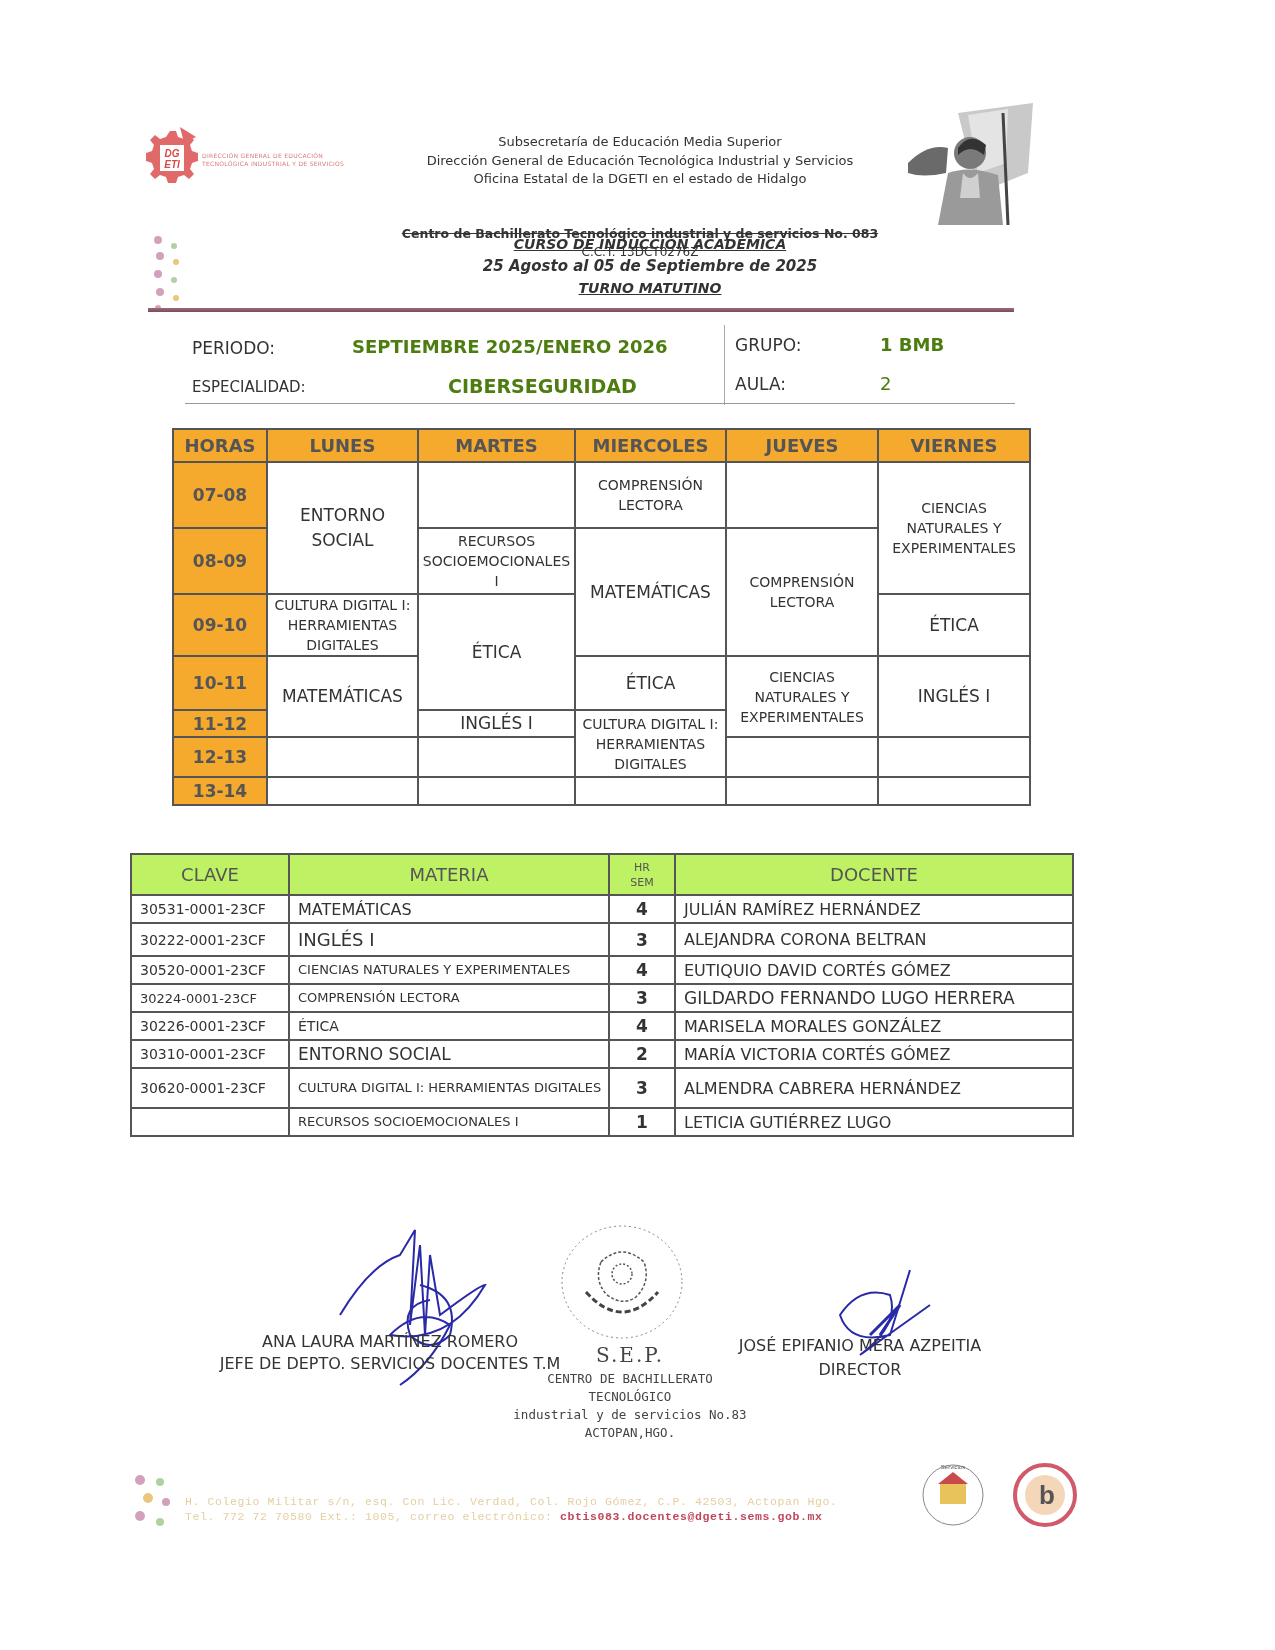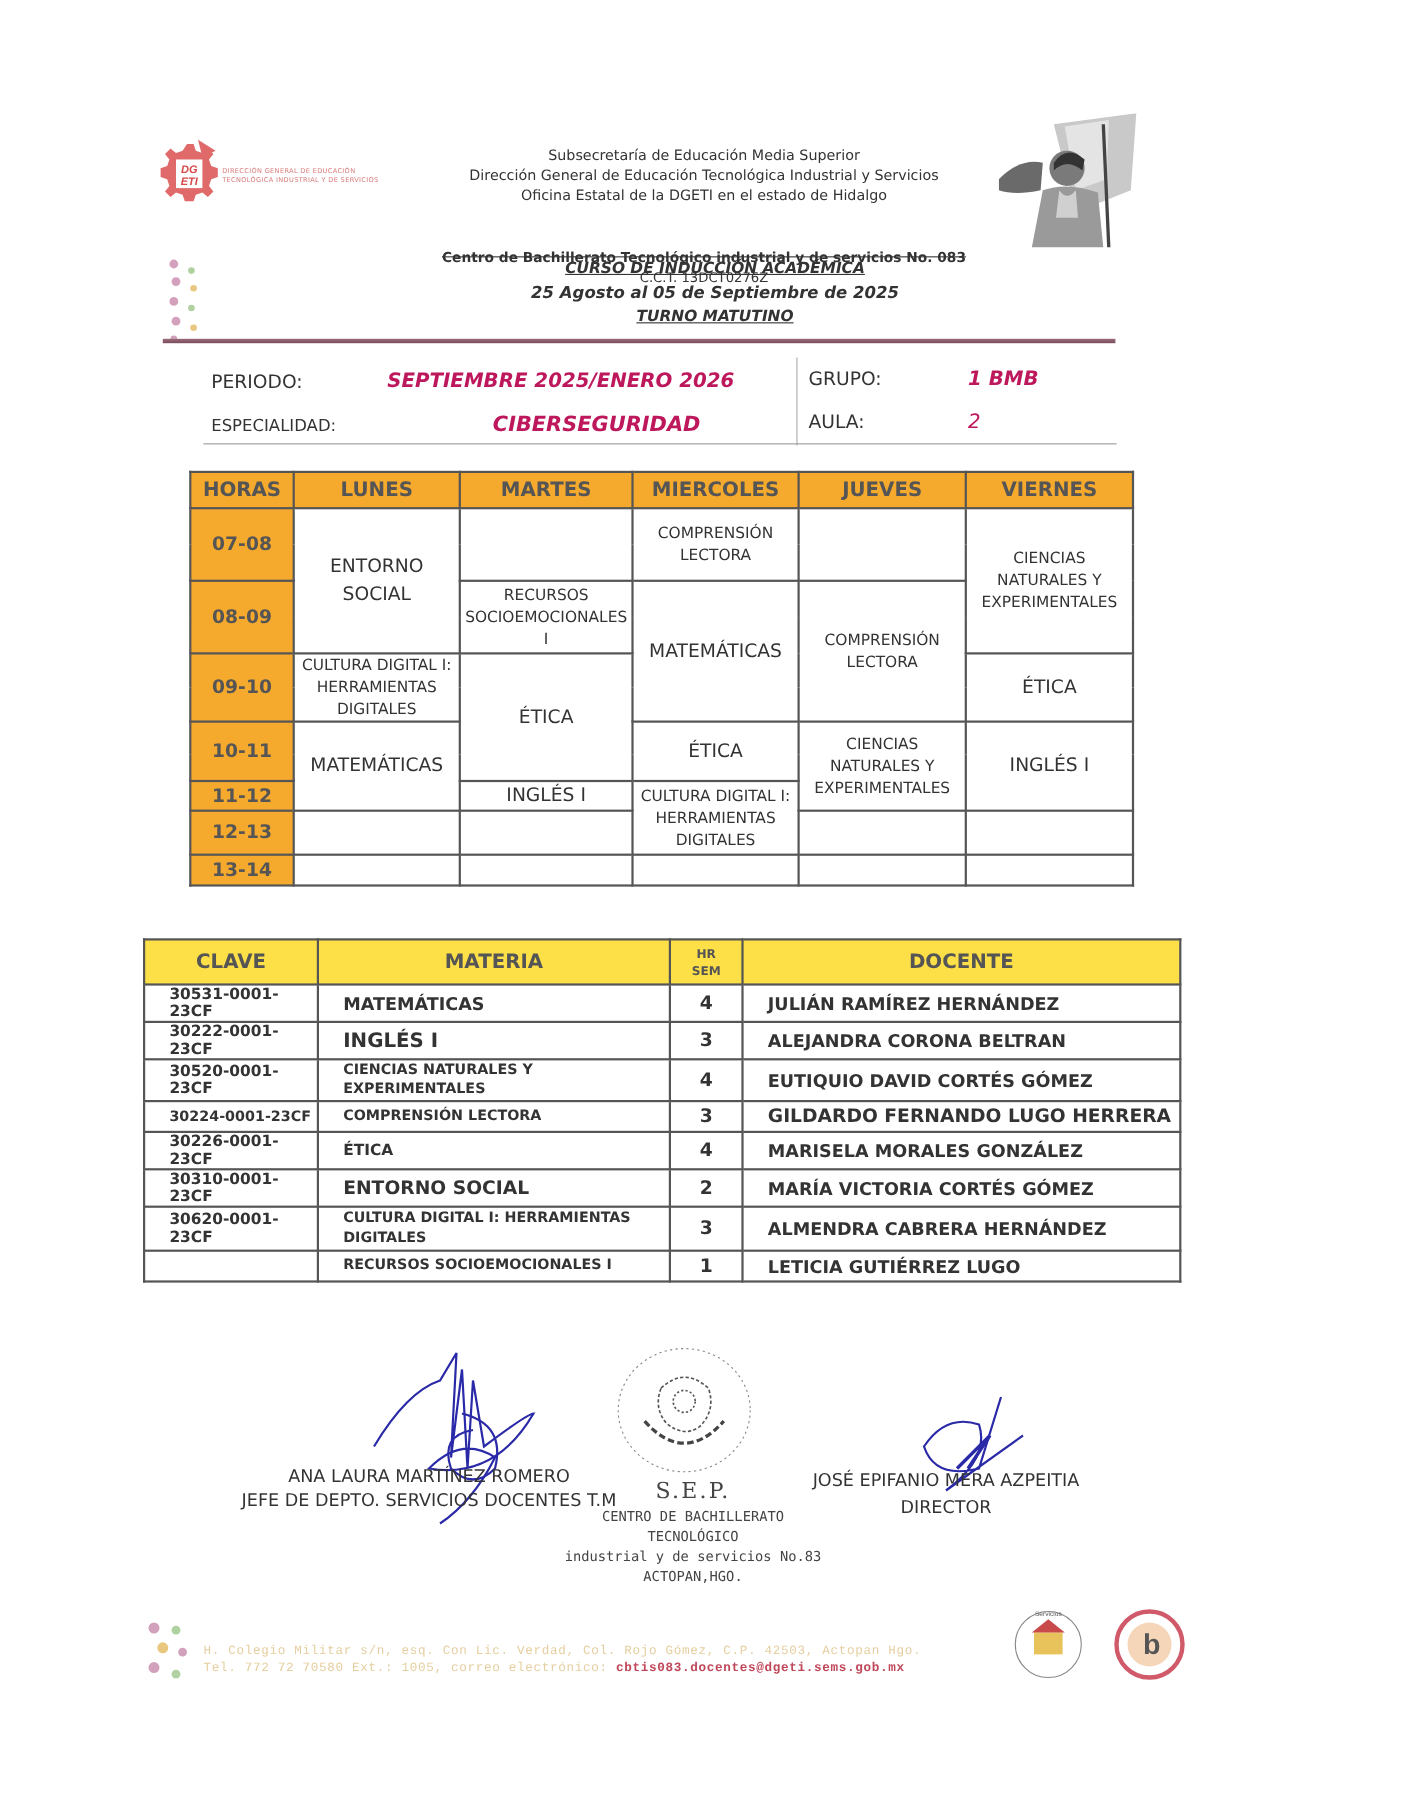--- a/index.html
+++ b/index.html
@@ -17,38 +17,38 @@
 
   .deco-strip { left: 148px; top: 232px; width: 38px; height: 80px; }
   .course-block { left: 330px; top: 233px; width: 640px; text-align: center; font-style: italic; font-weight: bold; color: #333; }
   .course-block div { font-size: 15px; line-height: 22px; }
   .course-block .t1, .course-block .t3 { text-decoration: underline; font-size: 14px; }
 
   .rule { left: 148px; top: 308px; width: 866px; height: 4px; background: linear-gradient(#9b6b7a, #7a4c5a); }
 
   
   .info-label { font-size: 17px; color: #333; }
-  .info-value { font-size: 18px; font-weight: bold; color: #be185d; font-style: italic; }
+  .info-value { font-size: 18px; font-weight: bold; color: #4d7c0f; }
   .info-divider { left: 724px; top: 325px; width: 1px; height: 80px; background: #aaa; }
   .info-rule { left: 185px; top: 403px; width: 830px; height: 1px; background: #999; }
 
   
   .sched { left: 172px; top: 428px; width: 857px; border-collapse: collapse; table-layout: fixed; }
   .sched th, .sched td { border: 2px solid #555; text-align: center; vertical-align: middle; }
   .sched th { background: #f5aa2e; height: 33px; font-size: 18px; font-weight: bold; color: #555; }
   .sched td.hour { background: #f5aa2e; font-weight: bold; color: #555; font-size: 17px; }
   .sched td.subj { background: #fff; color: #333; font-size: 14px; line-height: 20px; }
   .sched td.big { font-size: 17px; line-height: 25px; }
 
   
   .subj-table { left: 130px; top: 853px; width: 942px; border-collapse: collapse; table-layout: fixed; }
   .subj-table th, .subj-table td { border: 2px solid #555; }
-  .subj-table th { background: #fde047; font-size: 18px; font-weight: bold; color: #555; height: 41px; text-align: center; }
+  .subj-table th { background: #bef264; font-size: 18px; font-weight: normal; color: #555; height: 41px; text-align: center; }
   .subj-table th.hr { font-size: 11px; line-height: 15px; }
-  .subj-table td { font-size: 14px; color: #333; padding-left: 22px; height: 28px; font-weight: bold; }
+  .subj-table td { font-size: 14px; color: #333; padding-left: 8px; height: 28px; }
   .subj-table td.num { text-align: center; font-weight: bold; font-size: 17px; padding-left: 0; }
   .subj-table td.name { font-size: 16px; }
   .subj-table td.small { font-size: 13px; line-height: 18px; }
   .subj-table td.mid { font-size: 16px; }
 
   
   .sig-name { font-weight: normal; font-size: 16px; color: #333; text-align: center; }
   .stamp-text { left: 500px; top: 1370px; width: 260px; text-align: center; font-family: "DejaVu Sans Mono", monospace; font-size: 12.5px; line-height: 18px; color: #444; }
   .sep-label { left: 570px; top: 1343px; width: 120px; text-align: center; font-family: "DejaVu Serif", serif; font-size: 20px; color: #444; letter-spacing: 2px; }
 

